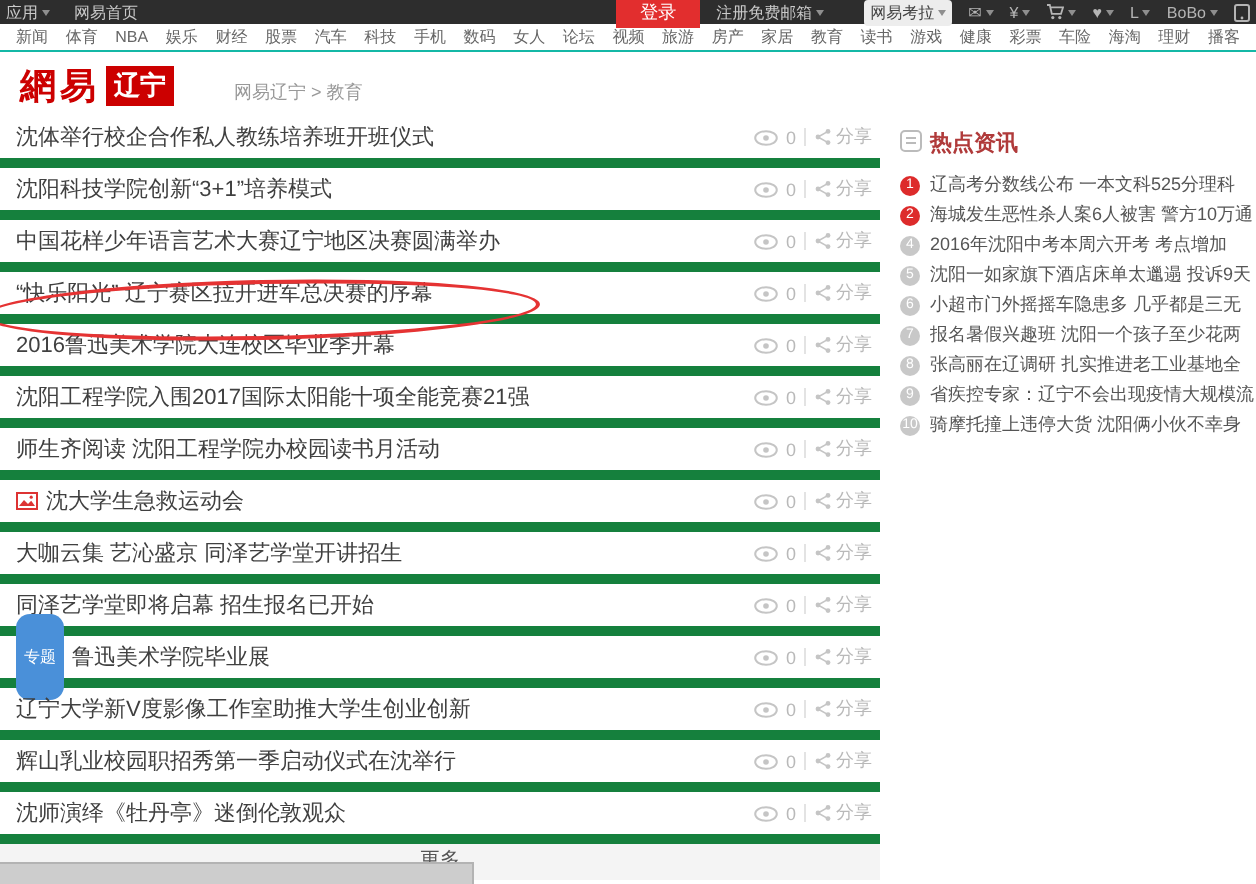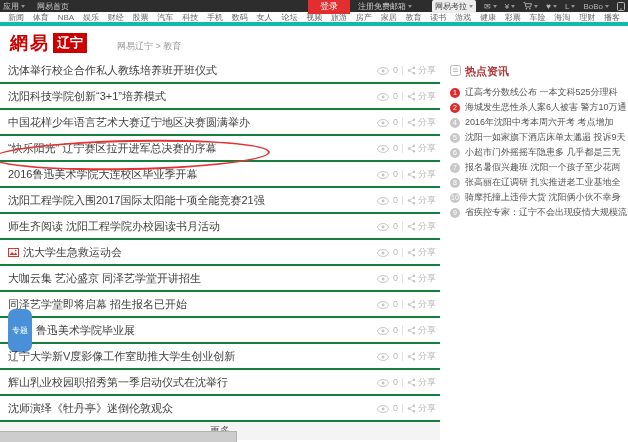--- a/index.html
+++ b/index.html
@@ -23,37 +23,37 @@
   .login-btn {
     background: #e22e2e; color: #fff; font-size: 9px;
     height: 16px; line-height: 16px; padding: 0 12px;
     align-self: flex-start; margin-top: 0; cursor: pointer;
   }
   .kaola-chip { background: #ededed; color: #444; padding: 1px 3px; border-radius: 2px; display: inline-flex; align-items: center; gap: 2px; cursor: pointer; }
   .tb-ic { color: #b5b5b5; font-size: 8px; display: inline-flex; align-items: center; gap: 2px; cursor: pointer; }
   .tb-ic svg { display: block; }
   
   .channelbar {
-    height: 14px; border-bottom: 4px solid #14b8a6;
+    height: 14px; border-bottom: 1px solid #14b8a6;
     display: flex; align-items: center; justify-content: space-between;
     padding: 0 8px; font-size: 8px; color: #666;
   }
   .channelbar .ch { cursor: pointer; white-space: nowrap; }
   
   .logo-row { height: 32px; display: flex; align-items: center; padding: 4px 17px 2px 10px; }
   .logo-text { font-family: "Liberation Serif", serif; font-weight: bold; font-size: 18px; color: #c00; letter-spacing: 2px; cursor: pointer; }
   .logo-badge { background: #c00; color: #fff; font-weight: bold; font-size: 13px; padding: 1px 4px; margin-left: 3px; cursor: pointer; }
   .breadcrumb { margin-left: 30px; font-size: 9px; color: #999; align-self: center; margin-top: 6px; cursor: pointer; text-align: right; }
   
   .main { display: flex; position: relative; }
   .left-col { width: 440px; }
   .right-col { flex: 1; padding: 4px 8px 0 10px; }
   
   .row {
-    height: 26px; border-bottom: 2px solid #15803d;
+    height: 26px; border-bottom: 5px solid #15803d;
     display: flex; align-items: center; justify-content: space-between;
     padding: 0 4px 0 8px;
   }
   .row-l { display: flex; align-items: center; gap: 4px; overflow: hidden; }
   .t { font-size: 11px; color: #404040; white-space: nowrap; cursor: pointer; }
   .row-r { display: flex; align-items: center; gap: 4px; flex: none; }
   .cnt { font-size: 9px; color: #b9b9b9; }
   .sep { width: 1px; height: 9px; background: #e3e3e3; }
   .share { display: inline-flex; align-items: center; gap: 2px; font-size: 9px; color: #b9b9b9; cursor: pointer; }
   .img-badge svg { display: block; }
@@ -540,23 +540,23 @@
     </div>
     <div class="hot-row">
       <span class="rank">7</span>
       <span class="ht">报名暑假兴趣班 沈阳一个孩子至少花两</span>
     </div>
     <div class="hot-row">
       <span class="rank">8</span>
       <span class="ht">张高丽在辽调研 扎实推进老工业基地全</span>
     </div>
     <div class="hot-row">
+      <span class="rank">9</span>
+      <span class="ht">省疾控专家：辽宁不会出现疫情大规模流</span>
+    </div>
+    <div class="hot-row">
       <span class="rank">10</span>
       <span class="ht">骑摩托撞上违停大货 沈阳俩小伙不幸身</span>
     </div>
-    <div class="hot-row">
-      <span class="rank">9</span>
-      <span class="ht">省疾控专家：辽宁不会出现疫情大规模流</span>
-    </div>
   </div>
 </div>
 
 <div class="status-tip"></div>
 
 </body></html>

